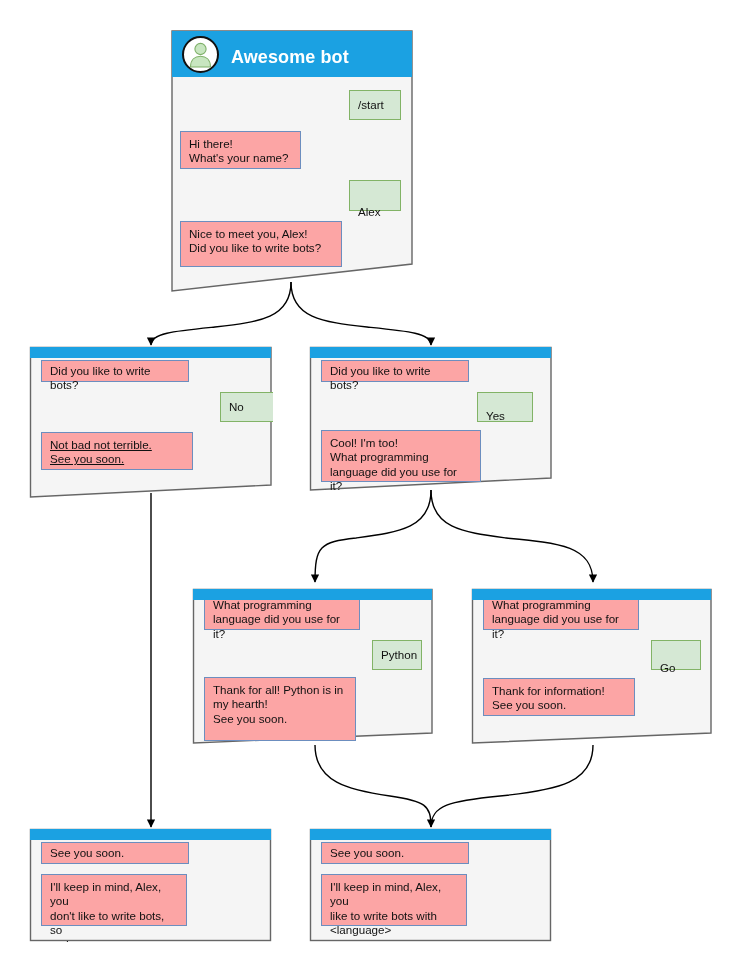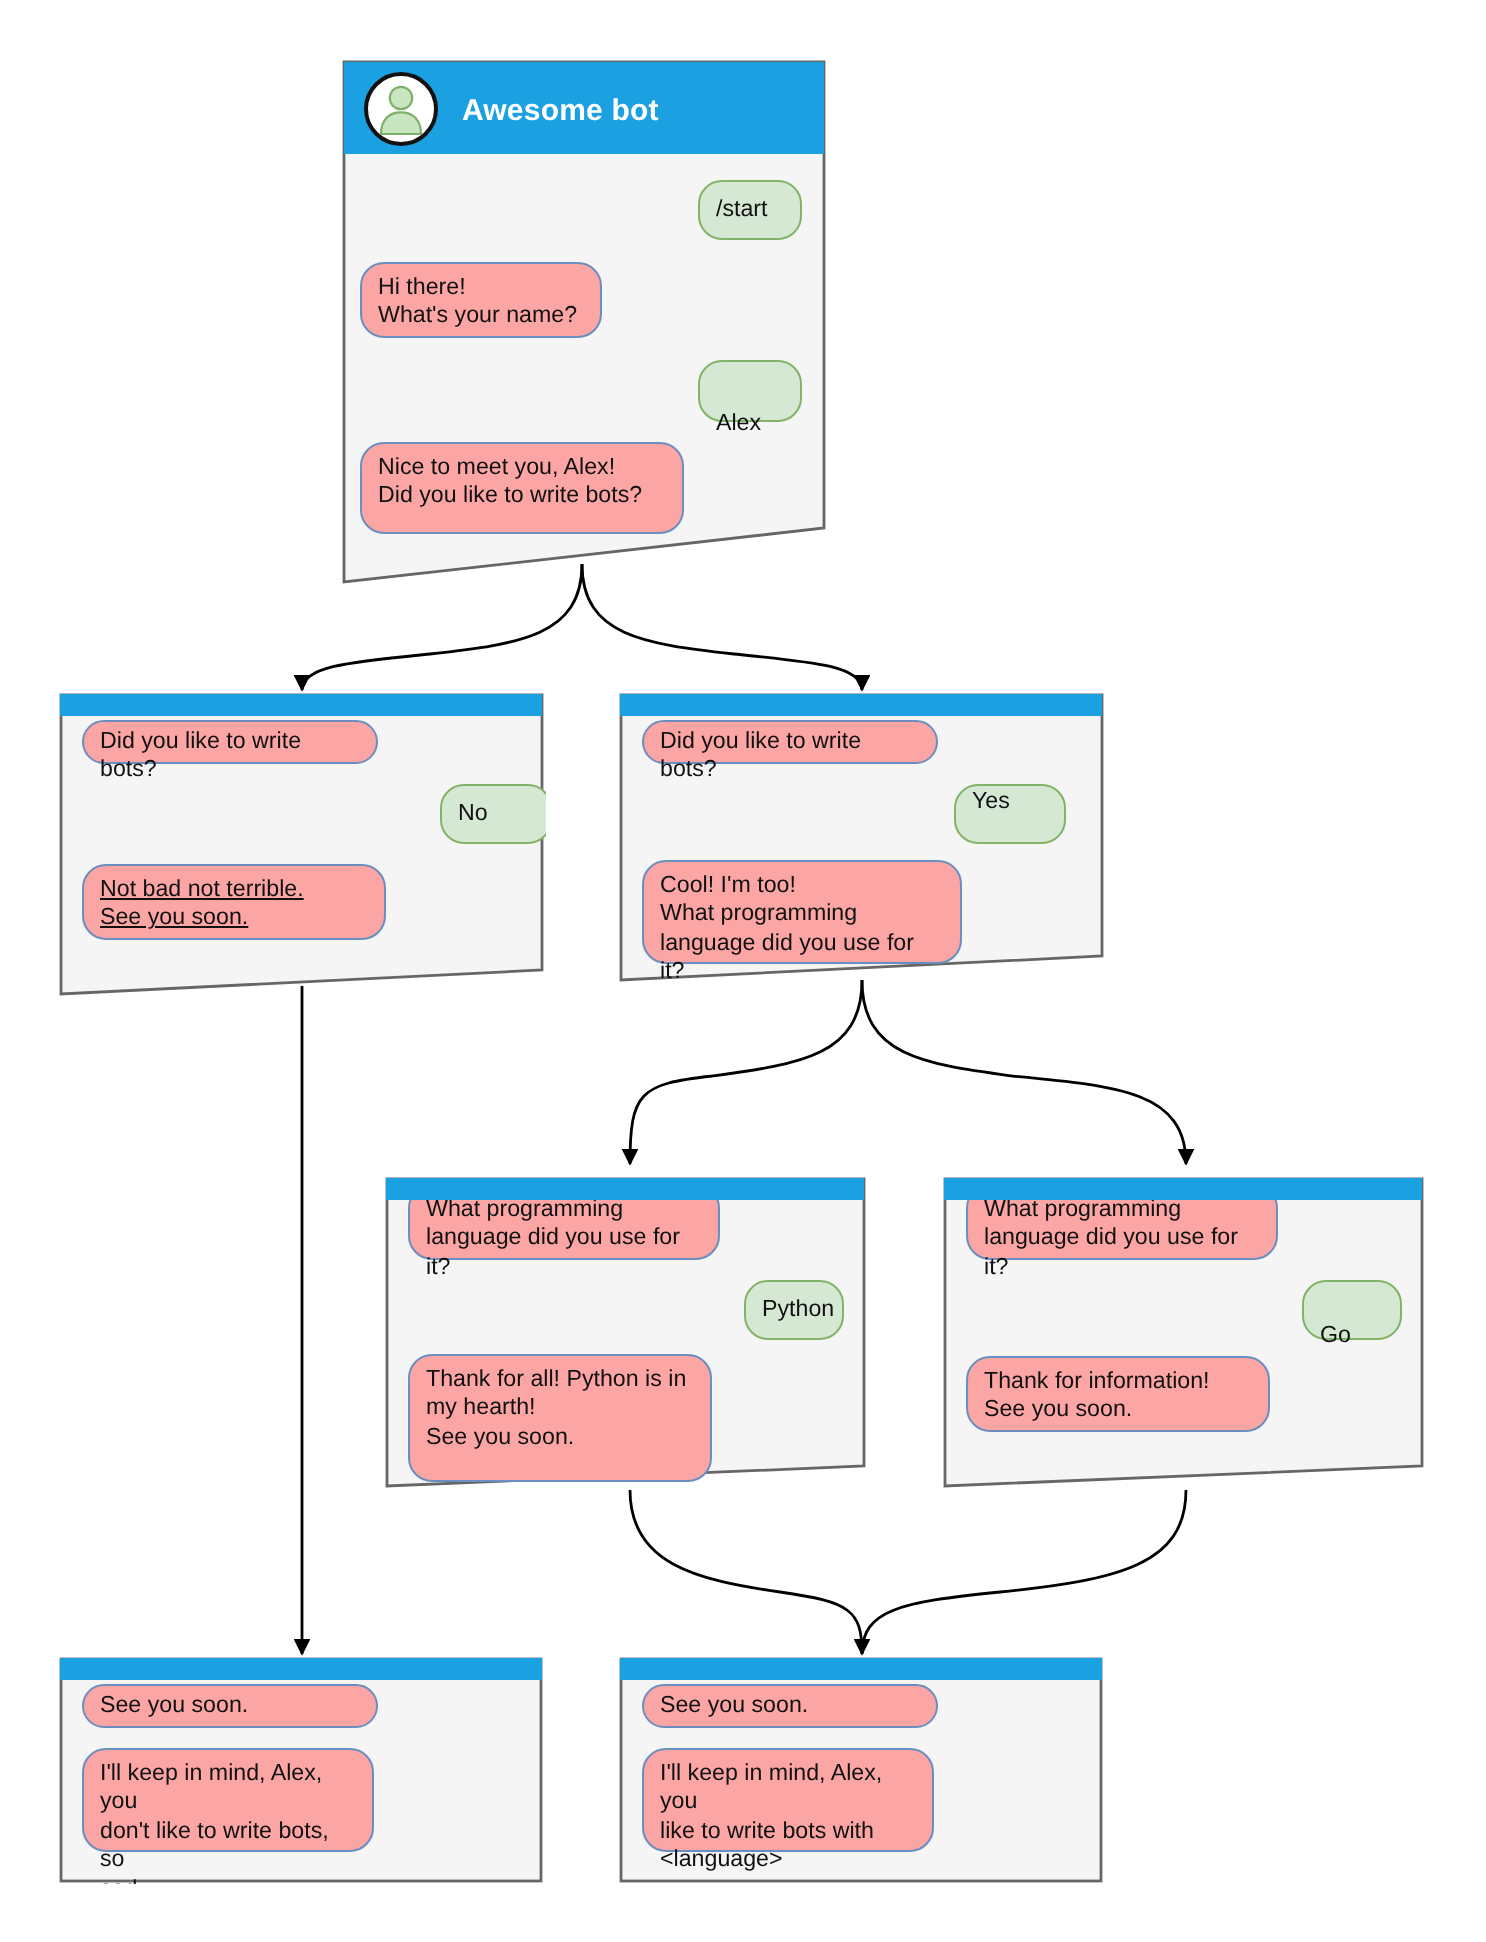--- a/index.html
+++ b/index.html
@@ -22,37 +22,37 @@
   .card .body{
     position:absolute;left:0;top:0;width:100%;height:100%;
     overflow:hidden;
   }
   .hdr{
     position:absolute;left:0;top:0;width:100%;
     background:#1ba1e2;
   }
   .hdr-title{
     position:absolute;
-    color:#ffffff;font-weight:bold;font-size:15px;
+    color:#ffffff;font-weight:bold;font-size:18px;
     letter-spacing:.1px;white-space:nowrap;
   }
   .avatar{
     position:absolute;
     border-radius:50%;
     background:#ffffff;
     border:2px solid #111111;
     box-sizing:border-box;
   }
   .avatar svg{display:block;}
 
   
   .bub{
     position:absolute;
     box-sizing:border-box;
-    border-radius:12px;
+    border-radius:0;
     font-size:11.6px;
     line-height:14.4px;
     color:#111111;
     padding:5px 8px 5px 8px;
     white-space:pre-line;
   }
   .bot{
     background:#fca5a5;
     border:1px solid #6c8ebf;
   }
@@ -125,21 +125,21 @@
     </div>
   </div>
 
   <div class="card" style="left:309px;top:346px;width:244px;height:147px;">
     <svg class="shape" viewBox="0 0 244 147" preserveAspectRatio="none" xmlns="http://www.w3.org/2000/svg">
       <polygon points="1.5,1.5 242,1.5 242,132 1.5,144" fill="#f5f5f5" stroke="#666666" stroke-width="1.4"></polygon>
     </svg>
     <div class="body">
       <div class="hdr" style="left:1px;top:1px;width:241px;height:11px;"></div>
       <div class="bub bot" style="left:12px;top:14px;width:148px;height:22px;padding-top:3px;">Did you like to write bots?</div>
-      <div class="bub usr" style="left:168px;top:46px;width:56px;height:30px;padding-top:1px;">Yes</div>
+      <div class="bub usr" style="left:168px;top:46px;width:56px;height:30px;padding-top:16px;">Yes</div>
       <div class="bub bot" style="left:12px;top:84px;width:160px;height:52px;">Cool! I'm too!
 What programming
 language did you use for it?</div>
     </div>
   </div>
 
   <div class="card" style="left:192px;top:588px;width:242px;height:158px;">
     <svg class="shape" viewBox="0 0 242 158" preserveAspectRatio="none" xmlns="http://www.w3.org/2000/svg">
       <polygon points="1.5,1.5 240,1.5 240,145 1.5,155" fill="#f5f5f5" stroke="#666666" stroke-width="1.4"></polygon>
     </svg>

